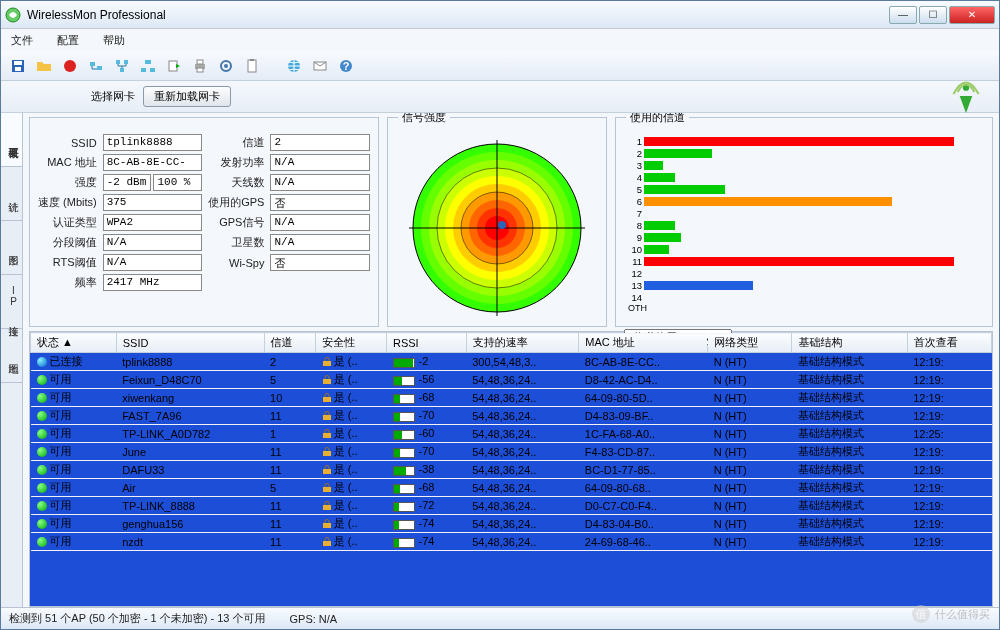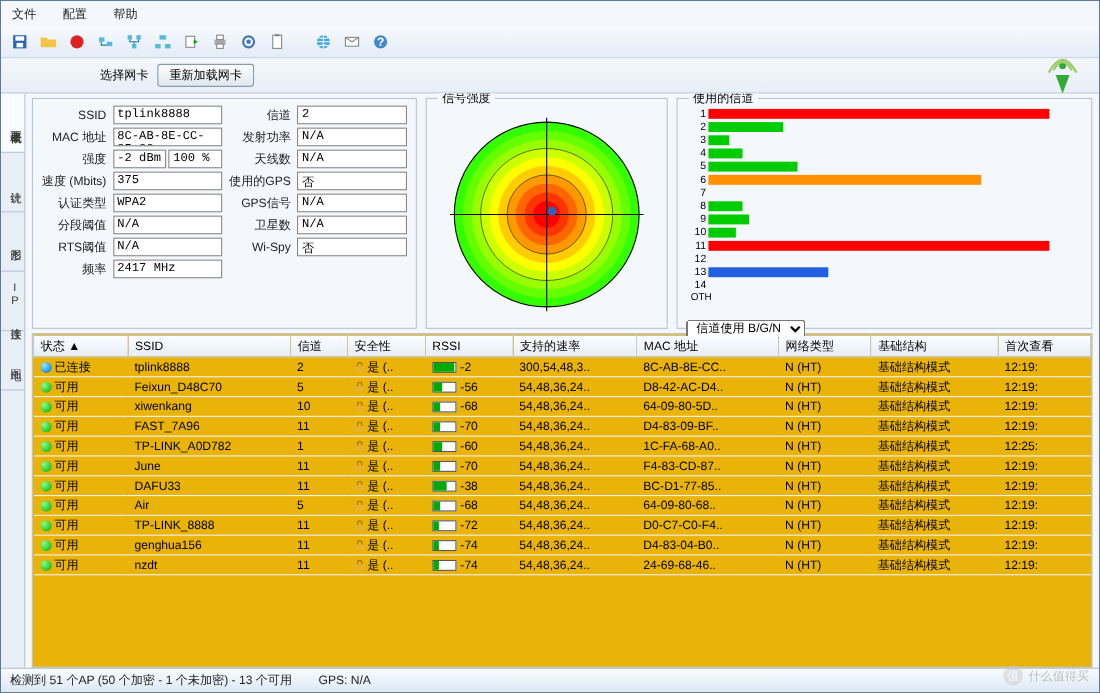--- a/index.html
+++ b/index.html
@@ -19,51 +19,63 @@
 .nicrow { height: 32px; display:flex; align-items:center; padding: 0 90px 0 90px; gap:8px; background: linear-gradient(#f4f8fd,#e8eef7); border-bottom: 1px solid #c4d0dc; position: relative; }
 .nicrow select { flex: 0 0 460px; font-family: "Courier New", monospace; font-size:12px; }
 .nicrow .reloadbtn { padding: 2px 10px; background: linear-gradient(#fdfdfd,#e0e6ec); border:1px solid #8a9aac; border-radius:3px; }
 .antenna-logo { position:absolute; right:12px; top:-8px; width:42px; height:42px; }
 .mainarea { flex:1; display:flex; background:#f4f7fb; overflow:hidden; }
 .sidetabs { width:22px; display:flex; flex-direction:column; border-right:1px solid #b8c4d2; background:#e8eef6; }
 .sidetab { flex:0 0 54px; writing-mode: vertical-rl; text-orientation: upright; text-align:center; padding:6px 2px; border-bottom:1px solid #b8c4d2; font-size:10px; color:#333; }
 .sidetab.active { background:#f8fbff; font-weight:bold; }
 .content { flex:1; display:flex; flex-direction:column; padding:4px 6px 0 6px; gap:4px; }
 .toprow { display:flex; gap:8px; height: 210px; }
-.fieldset { border:1px solid #b8c4d2; padding: 6px 8px 4px 8px; position: relative; background:#f4f7fb; }
+.fieldset { border:1px solid #b8c4d2; padding: 16px 8px 4px 8px; position: relative; background:#f4f7fb; }
 .fieldset > .legend { position:absolute; top:-8px; left:10px; background:#f4f7fb; padding:0 4px; font-size:11px; }
 .infogrid { flex: 0 0 350px; display:grid; grid-template-columns: auto 1fr auto 1fr; gap: 3px 6px; align-content:start; align-items:center; }
 .infogrid .lb { text-align:right; color:#222; font-size:11px; white-space:nowrap; }
 .infogrid .val { background:#fff; border:1px solid #888; padding:1px 3px; font-family:"Courier New",monospace; font-size:11px; height:17px; overflow:hidden; }
 .infogrid .valpair { display:flex; gap:2px; }
 .infogrid .valpair .val { flex:1; }
 .sigpanel { flex: 0 0 220px; display:flex; align-items:center; justify-content:center; }
 .chanpanel { flex:1; min-width:0; }
 .chanchart { display:flex; flex-direction:column; gap:1px; padding-top:2px; }
 .chanrow { display:flex; align-items:center; height:11px; }
 .chanrow .cn { width:20px; text-align:right; padding-right:2px; font-size:9.5px; }
 .chanrow .bar { height:9px; background:#00c000; }
 .chansel { margin-top:16px; display:flex; align-items:center; gap:6px; }
 .chansel select { font-size:11px; padding:0 4px; }
-.grid { flex:1; border:1px solid #b8c4d2; background:#eab308; overflow:auto; }
+.grid { flex:1; border:1px solid #b8c4d2; background:#1d4ed8; overflow:auto; }
 table { border-collapse:collapse; width:100%; font-size:11px; }
 th { background: linear-gradient(#fcfdff,#e6edf6); border:1px solid #c4d0dc; padding:2px 6px; text-align:left; font-weight:normal; position:sticky; top:0; }
 td { border-bottom:1px solid #f0f2f6; padding:1px 6px; white-space:nowrap; }
 .statusdot { display:inline-block; width:10px; height:10px; border-radius:50%; background: radial-gradient(circle at 30% 30%, #8f8, #0a0); vertical-align:middle; margin-right:3px; }
 .statusdot.conn { background: radial-gradient(circle at 30% 30%, #8ef, #06c); }
 .lock { display:inline-block; width:10px; height:10px; vertical-align:middle; margin-right:2px; }
 .rssibar { display:inline-block; width:22px; height:10px; border:1px solid #555; vertical-align:middle; margin-right:4px; position:relative; background:#fff; }
 .rssibar::before { content:''; position:absolute; left:0; top:0; bottom:0; width:var(--f,50%); background:#0a0; }
 .statusbar { height:22px; background: linear-gradient(#f8fbff,#dde8f5); border-top:1px solid #b8c4d2; display:flex; align-items:center; padding:0 8px; gap:24px; font-size:11px; color:#222; }
 .watermark { position:absolute; right:10px; bottom:6px; color:#888; font-size:14px; display:flex; align-items:center; gap:4px; opacity:0.5; pointer-events:none; }
 </style>
 </head>
 <body>
 
 <div class="window">
+  <div class="titlebar">
+    <svg class="icon" viewBox="0 0 16 16">
+        <circle cx="8" cy="8" r="7" fill="#6c6" stroke="#282"></circle>
+        <path d="M4 8 Q8 2 12 8 Q8 14 4 8" fill="#fff"></path>
+      </svg>
+    <span class="title">WirelessMon Professional</span>
+    <div class="winbtns">
+      <div class="winbtn">—</div>
+      <div class="winbtn">☐</div>
+      <div class="winbtn close">✕</div>
+    </div>
+  </div>
 
   <div class="menubar">
     <span>文件</span>
     <span>配置</span>
     <span>帮助</span>
   </div>
 
   <div class="toolbar">
     <div class="tbtn">
         <svg viewBox="0 0 16 16">

